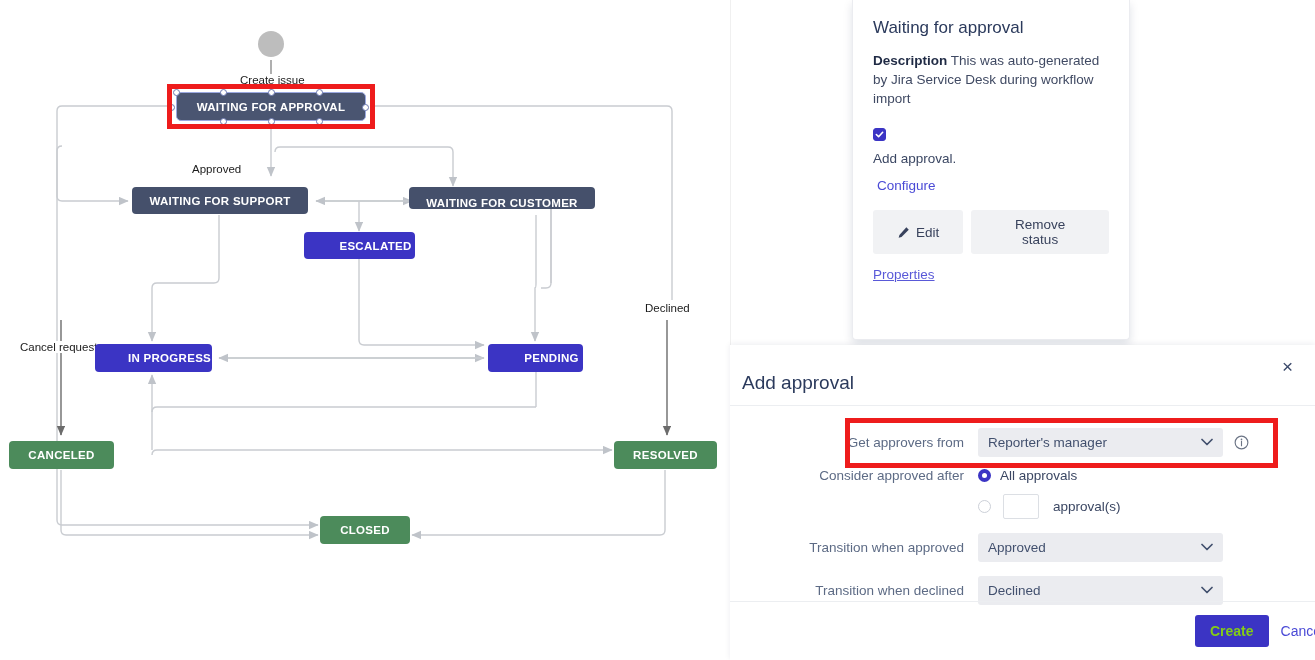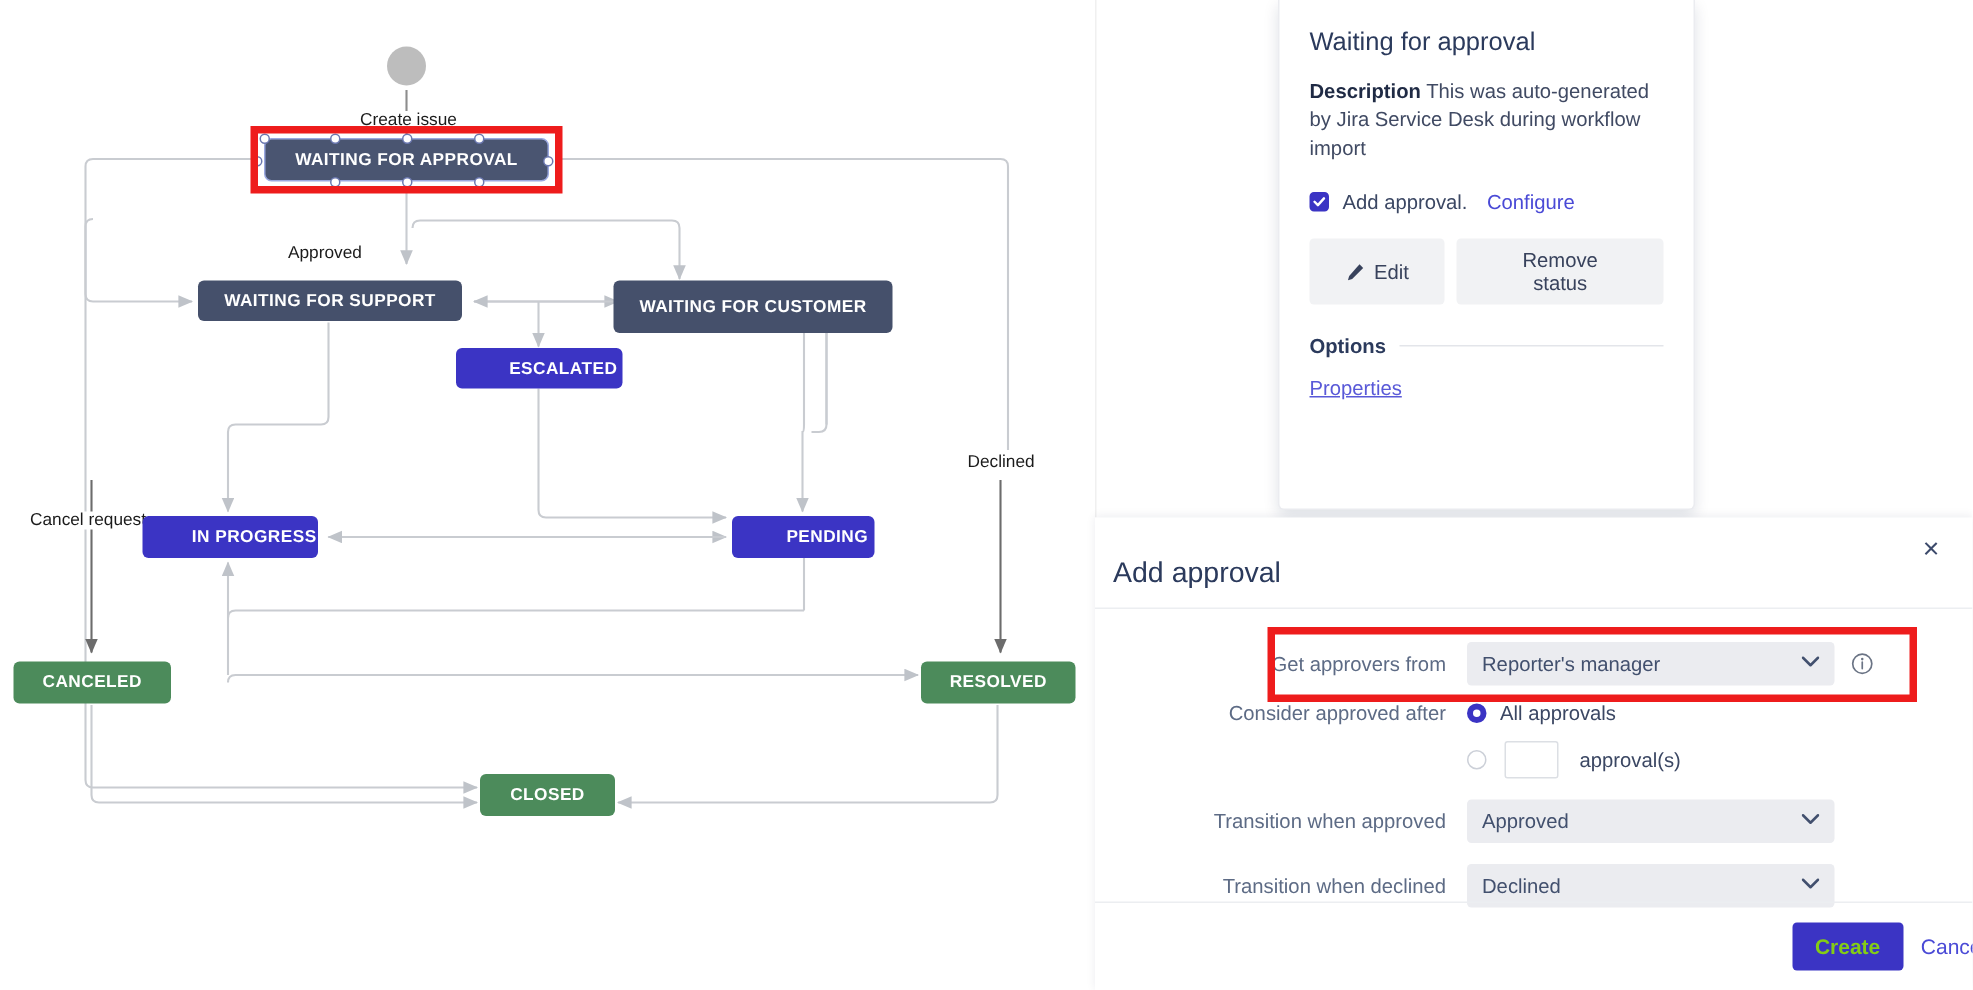--- a/index.html
+++ b/index.html
@@ -258,21 +258,21 @@
     <span class="handle" style="left:185px;top:11px;"></span>
     <span class="handle" style="left:43px;top:25px;"></span>
     <span class="handle" style="left:91px;top:25px;"></span>
     <span class="handle" style="left:139px;top:25px;"></span>
   </div>
   <div class="red-box" style="left:167px;top:84px;width:208px;height:45px;"></div>
 
   <div class="node dark" style="left:132px;top:187px;width:176px;height:27px;">
     <span>WAITING FOR SUPPORT</span>
   </div>
-  <div class="node dark" style="left:409px;top:187px;width:186px;height:35px;">
+  <div class="node dark" style="left:409px;top:187px;width:186px;height:22px;align-items:flex-end;">
     <span>WAITING FOR CUSTOMER</span>
   </div>
   <div class="node blue" style="left:304px;top:232px;width:111px;height:27px;">
     <span>ESCALATED</span>
   </div>
   <div class="node blue" style="left:95px;top:344px;width:117px;height:28px;">
     <span>IN PROGRESS</span>
   </div>
   <div class="node blue" style="left:488px;top:344px;width:95px;height:28px;">
     <span>PENDING</span>
@@ -292,21 +292,21 @@
 
 <div id="status-popup">
   <div class="pop-title">Waiting for approval</div>
 
   <div class="pop-desc">
     <b>Description</b>
     <span>This was auto-generated by Jira Service Desk during workflow import</span>
   </div>
 
 
-  <div class="pop-check-row" style="position:relative;">
+  <div class="pop-check-row" style="position:relative;flex-direction:column;">
     <span class="cb on">
       <svg width="9" height="9" viewBox="0 0 10 10">
         <path d="M1.5,5 L4,7.5 L8.5,2.5" stroke="#ffffff" stroke-width="1.8" fill="none" stroke-linecap="round" stroke-linejoin="round"></path>
       </svg>
     </span>
     <span>Add approval.</span>
     <span class="link" style="margin-left:4px;">Configure</span>
   </div>
 
   <div class="btn-row">
@@ -314,24 +314,20 @@
       <svg width="13" height="13" viewBox="0 0 16 16">
         <path d="M11.5,1.5 L14.5,4.5 L5.5,13.5 L2,14.5 L3,11 Z" fill="#38425c"></path>
       </svg>
       <span>Edit</span>
     </button>
     <button class="gbtn">
       <span>Remove status</span>
     </button>
   </div>
 
-  <div class="opt-head">
-    <span>Options</span>
-    <span class="rule"></span>
-  </div>
   <a class="opt-link" href="#">Properties</a>
 </div>
 
 <div id="add-approval-dialog">
   <div id="dlg-head">
     <span id="dlg-title">Add approval</span>
     <span id="dlg-close">×</span>
   </div>
 
   <div id="dlg-body">

